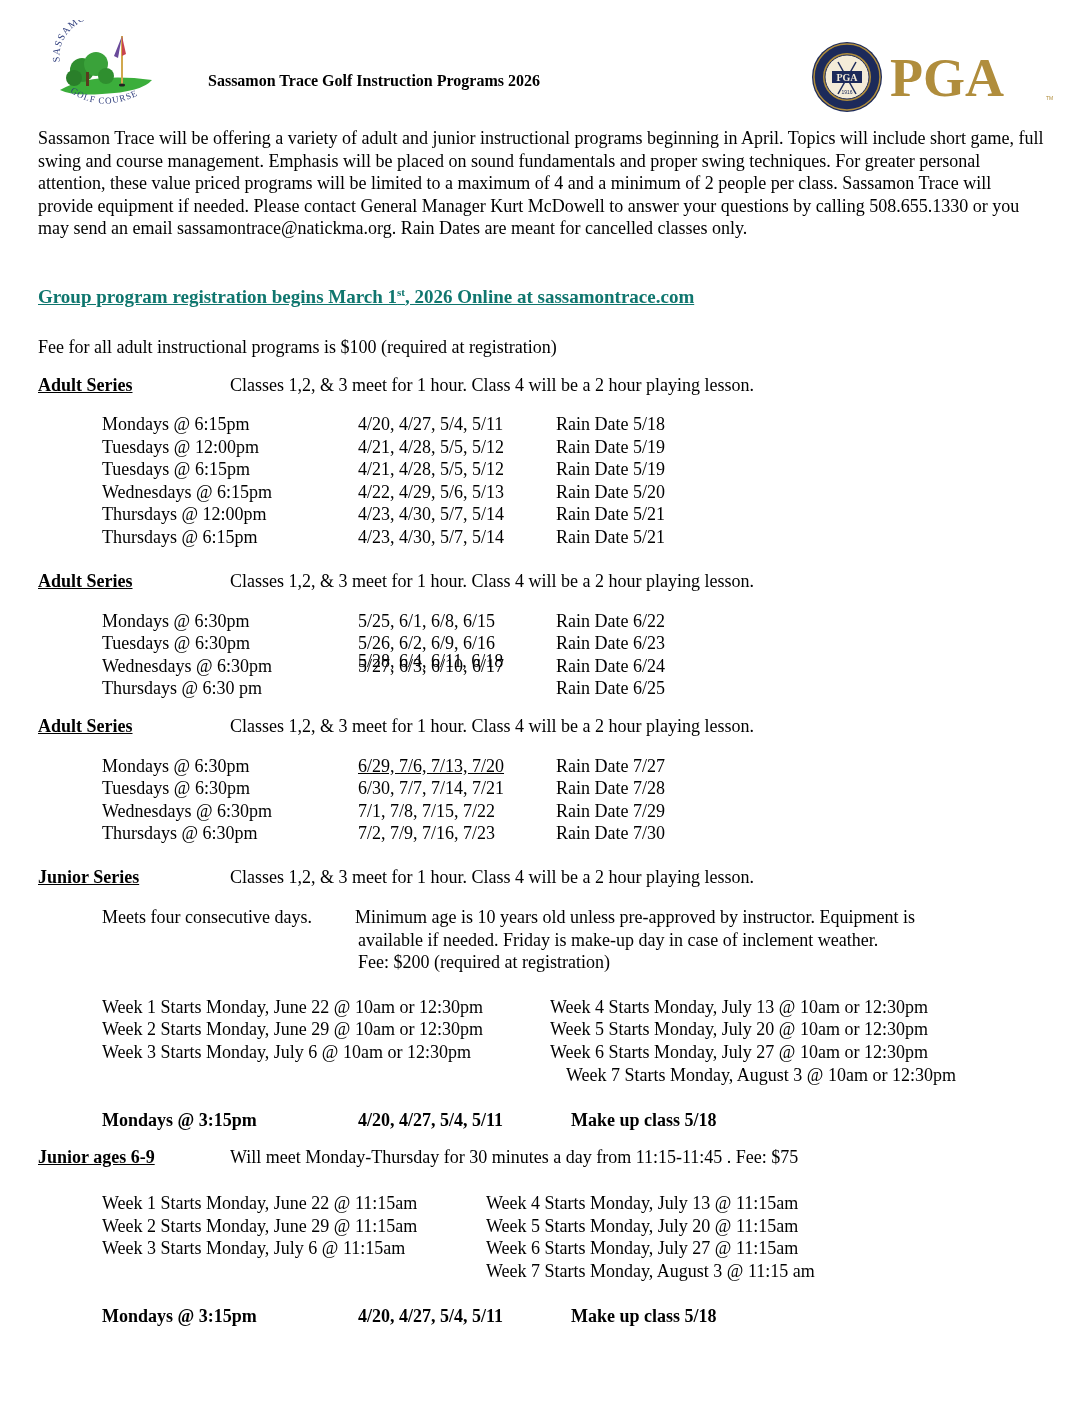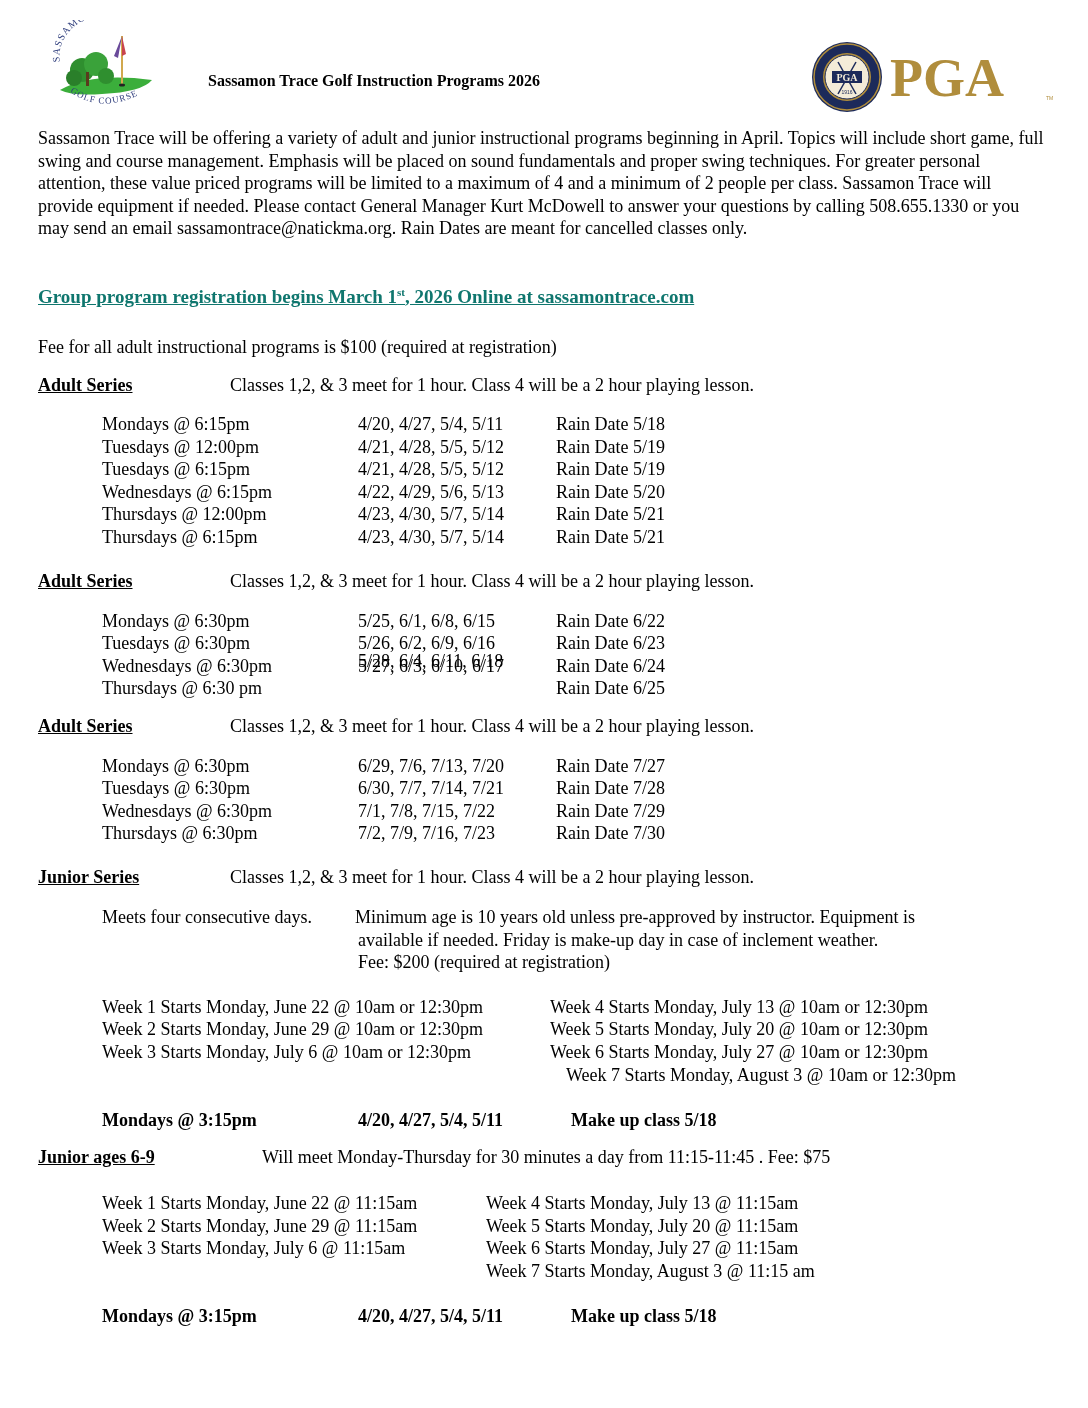--- a/index.html
+++ b/index.html
@@ -133,21 +133,21 @@
     <div class="abs t18 c3" style="top:677px;">Rain Date 6/25</div>
   </div>
 </div>
 
 <div class="abs sec-label" style="left:38px; top:716px;">Adult Series</div>
 <div class="abs sec-desc" style="left:230px; top:716px;">Classes 1,2, &amp; 3 meet for 1 hour. Class 4 will be a 2 hour playing lesson.</div>
 
 <div>
   <div>
     <div class="abs t18 c1" style="top:755px;">Mondays @ 6:30pm</div>
-    <div class="abs t18 c2" style="top:755px;">6/29, 7/6, 7/13, 7/20</div>
+    <div class="abs t18 c2" style="top:755px;text-decoration:underline;">6/29, 7/6, 7/13, 7/20</div>
     <div class="abs t18 c3" style="top:755px;">Rain Date 7/27</div>
   </div>
   <div>
     <div class="abs t18 c1" style="top:777px;">Tuesdays @ 6:30pm</div>
     <div class="abs t18 c2" style="top:777px;">6/30, 7/7, 7/14, 7/21</div>
     <div class="abs t18 c3" style="top:777px;">Rain Date 7/28</div>
   </div>
   <div>
     <div class="abs t18 c1" style="top:800px;">Wednesdays @ 6:30pm</div>
     <div class="abs t18 c2" style="top:800px;">7/1, 7/8, 7/15, 7/22</div>
@@ -178,21 +178,21 @@
   <div class="abs t18" style="left:550px; top:1064px;margin-left:16px;">Week 7 Starts Monday, August 3 @ 10am or 12:30pm</div>
 </div>
 
 <div>
   <div class="abs t18 bold" style="left:102px; top:1109px;">Mondays @ 3:15pm</div>
   <div class="abs t18 bold" style="left:358px; top:1109px;">4/20, 4/27, 5/4, 5/11</div>
   <div class="abs t18 bold" style="left:571px; top:1109px;">Make up class 5/18</div>
 </div>
 
 <div class="abs sec-label" style="left:38px; top:1147px;">Junior ages 6-9</div>
-<div class="abs sec-desc" style="left:230px; top:1147px;margin-left:32px;">Will meet Monday-Thursday for 30 minutes a day from 11:15-11:45 . Fee: $75</div>
+<div class="abs sec-desc" style="left:230px; top:1147px;">Will meet Monday-Thursday for 30 minutes a day from 11:15-11:45 . Fee: $75</div>
 
 <div>
   <div class="abs t18" style="left:102px; top:1192px;">Week 1 Starts Monday, June 22 @ 11:15am</div>
   <div class="abs t18" style="left:102px; top:1215px;">Week 2 Starts Monday, June 29 @ 11:15am</div>
   <div class="abs t18" style="left:102px; top:1237px;">Week 3 Starts Monday, July 6 @ 11:15am</div>
   <div class="abs t18" style="left:486px; top:1192px;">Week 4 Starts Monday, July 13 @ 11:15am</div>
   <div class="abs t18" style="left:486px; top:1215px;">Week 5 Starts Monday, July 20 @ 11:15am</div>
   <div class="abs t18" style="left:486px; top:1237px;">Week 6 Starts Monday, July 27 @ 11:15am</div>
   <div class="abs t18" style="left:486px; top:1260px;">Week 7 Starts Monday, August 3 @ 11:15 am</div>
 </div>

